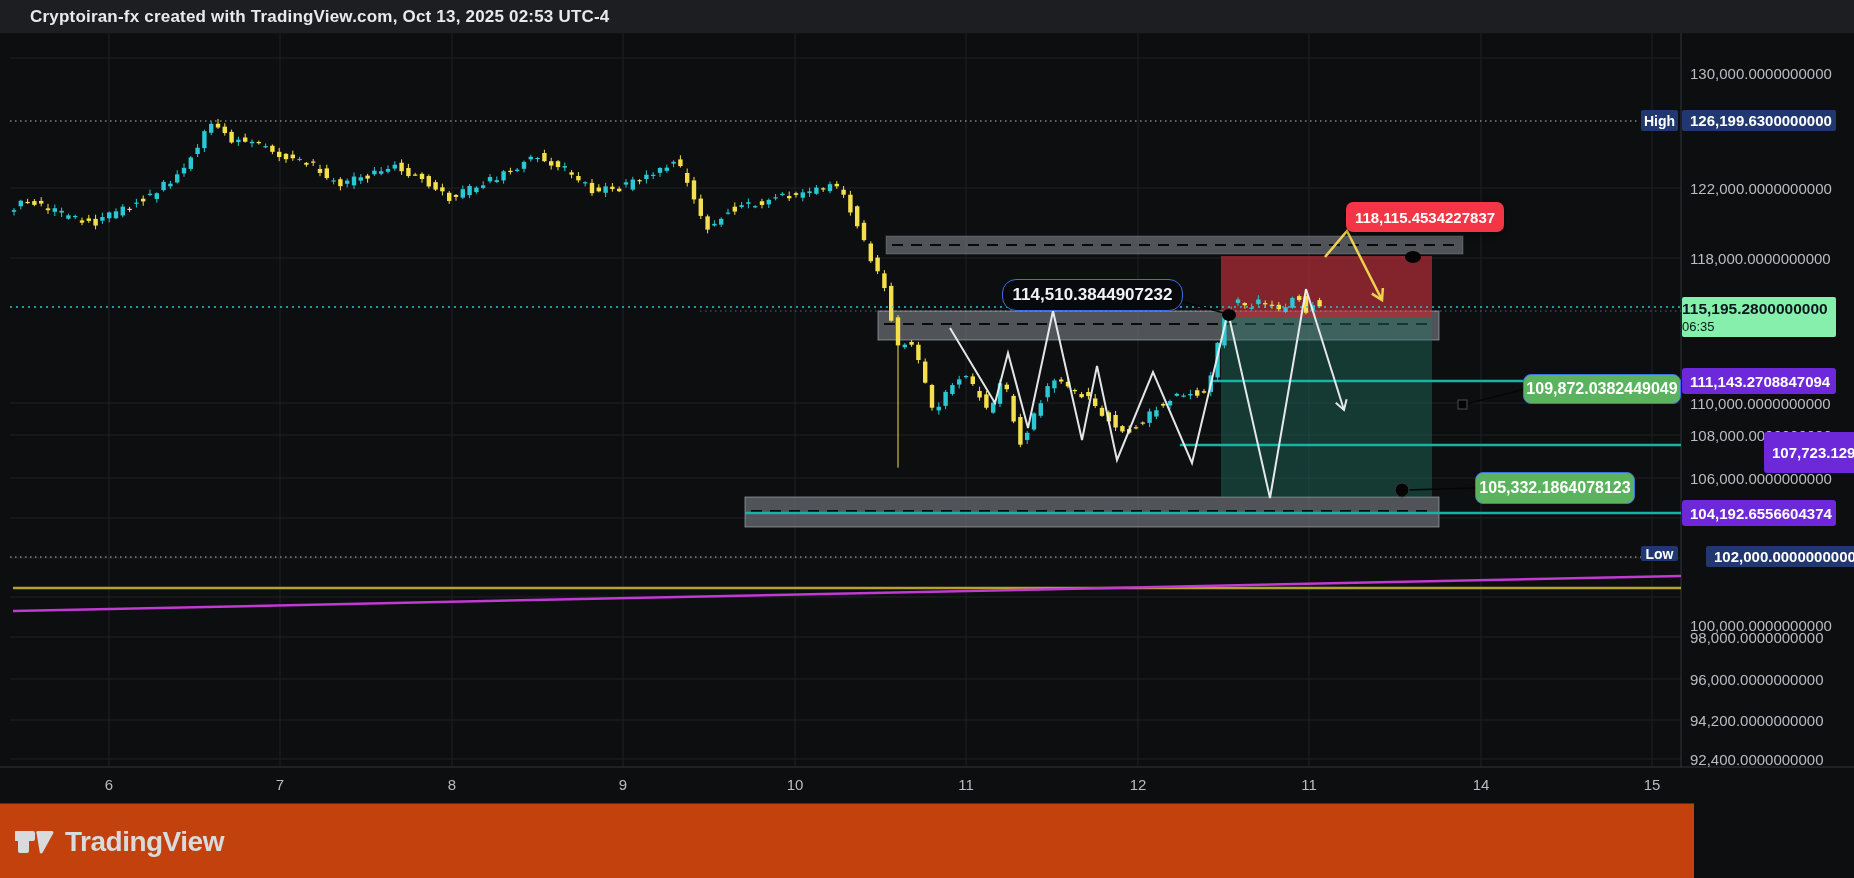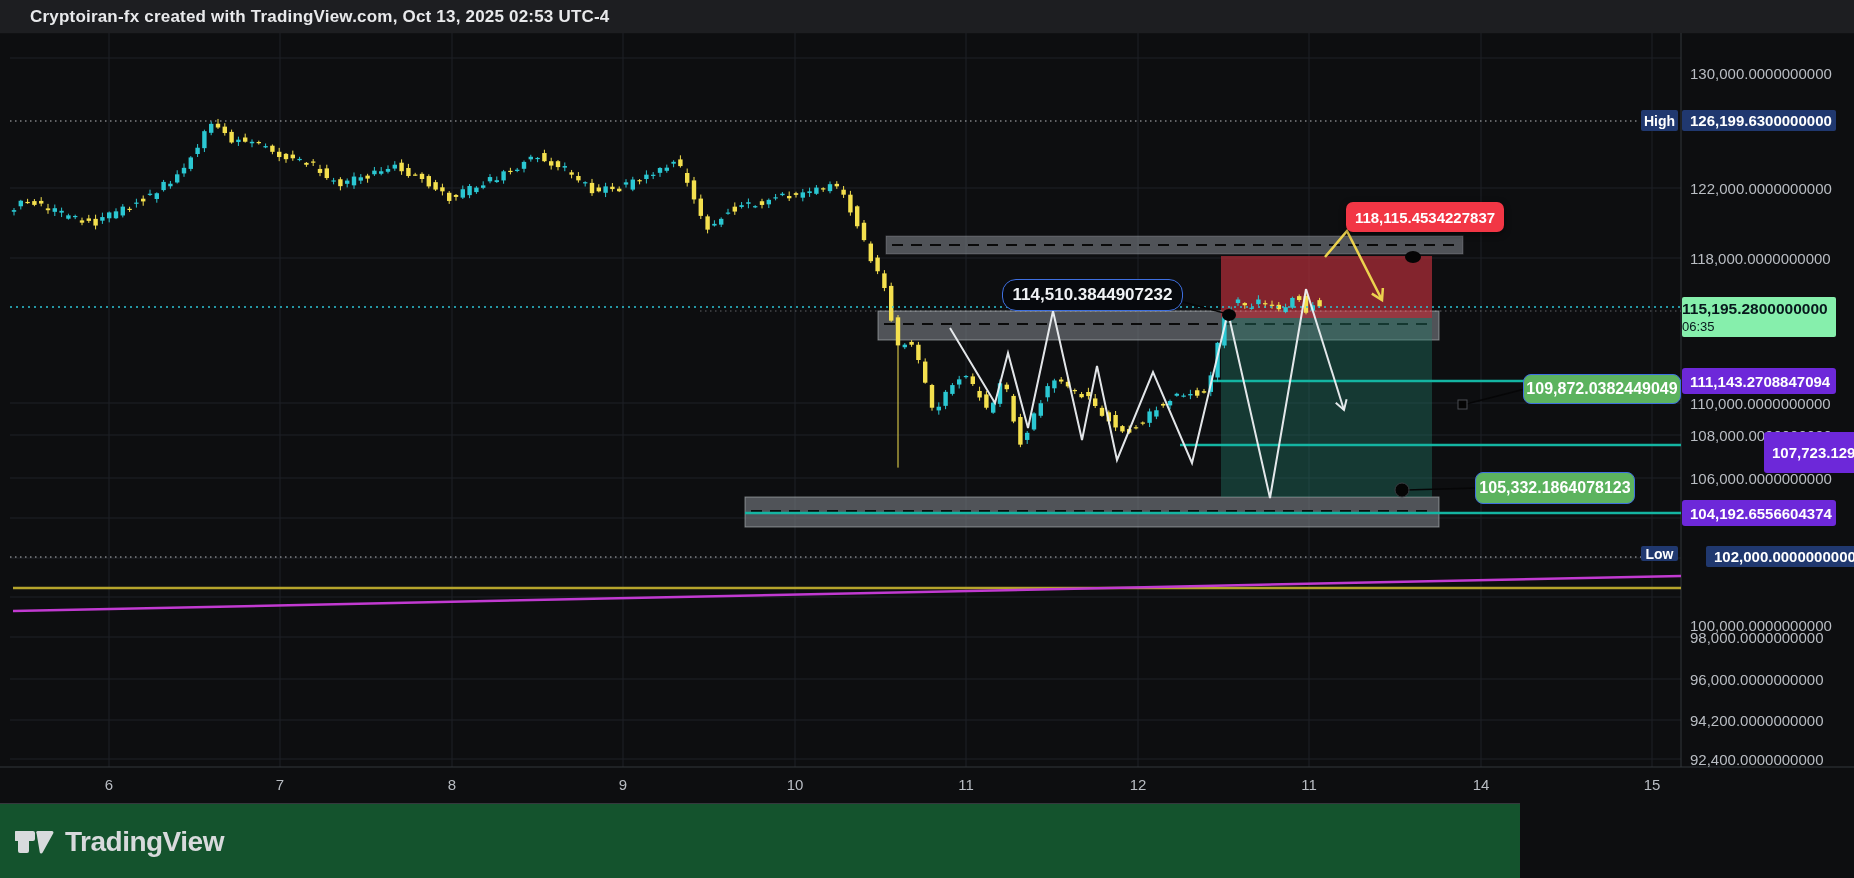--- a/index.html
+++ b/index.html
@@ -22,21 +22,21 @@
   .price-badge .c{font-size:13px;}
   .blue-label{position:absolute;background:#07090d;border:1.5px solid #3e6fe0;border-radius:14px;
     color:#f0f2f5;font-size:17px;font-weight:700;display:flex;align-items:center;justify-content:center;
     box-sizing:border-box;white-space:nowrap;}
   .red-label{position:absolute;background:#f23645;border-radius:7px;color:#fff;font-size:15px;font-weight:700;
     display:flex;align-items:center;justify-content:center;box-shadow:0 2px 6px rgba(0,0,0,.5);
     box-sizing:border-box;white-space:nowrap;}
   .green-label{position:absolute;background:#5cb35f;border:1.5px solid #3e6fe0;border-radius:8px;color:#fff;
     font-size:16px;font-weight:700;display:flex;align-items:center;justify-content:center;
     box-sizing:border-box;white-space:nowrap;}
-  #bottombar{position:absolute;left:0;top:803px;width:1520px;height:75px;background:#14532d;
+  #bottombar{position:absolute;left:0;top:803px;width:1694px;height:75px;background:#c2410c;
     border-top:1px solid #35383d;display:flex;align-items:center;}
   #logo{display:flex;align-items:center;margin-left:15px;gap:10px;}
   #logo .brand{color:#d8dadc;font-size:28px;font-weight:700;letter-spacing:-0.5px;}
 </style>
 </head>
 <body>
 
 <div id="stage">
 
   <div id="topbar">

